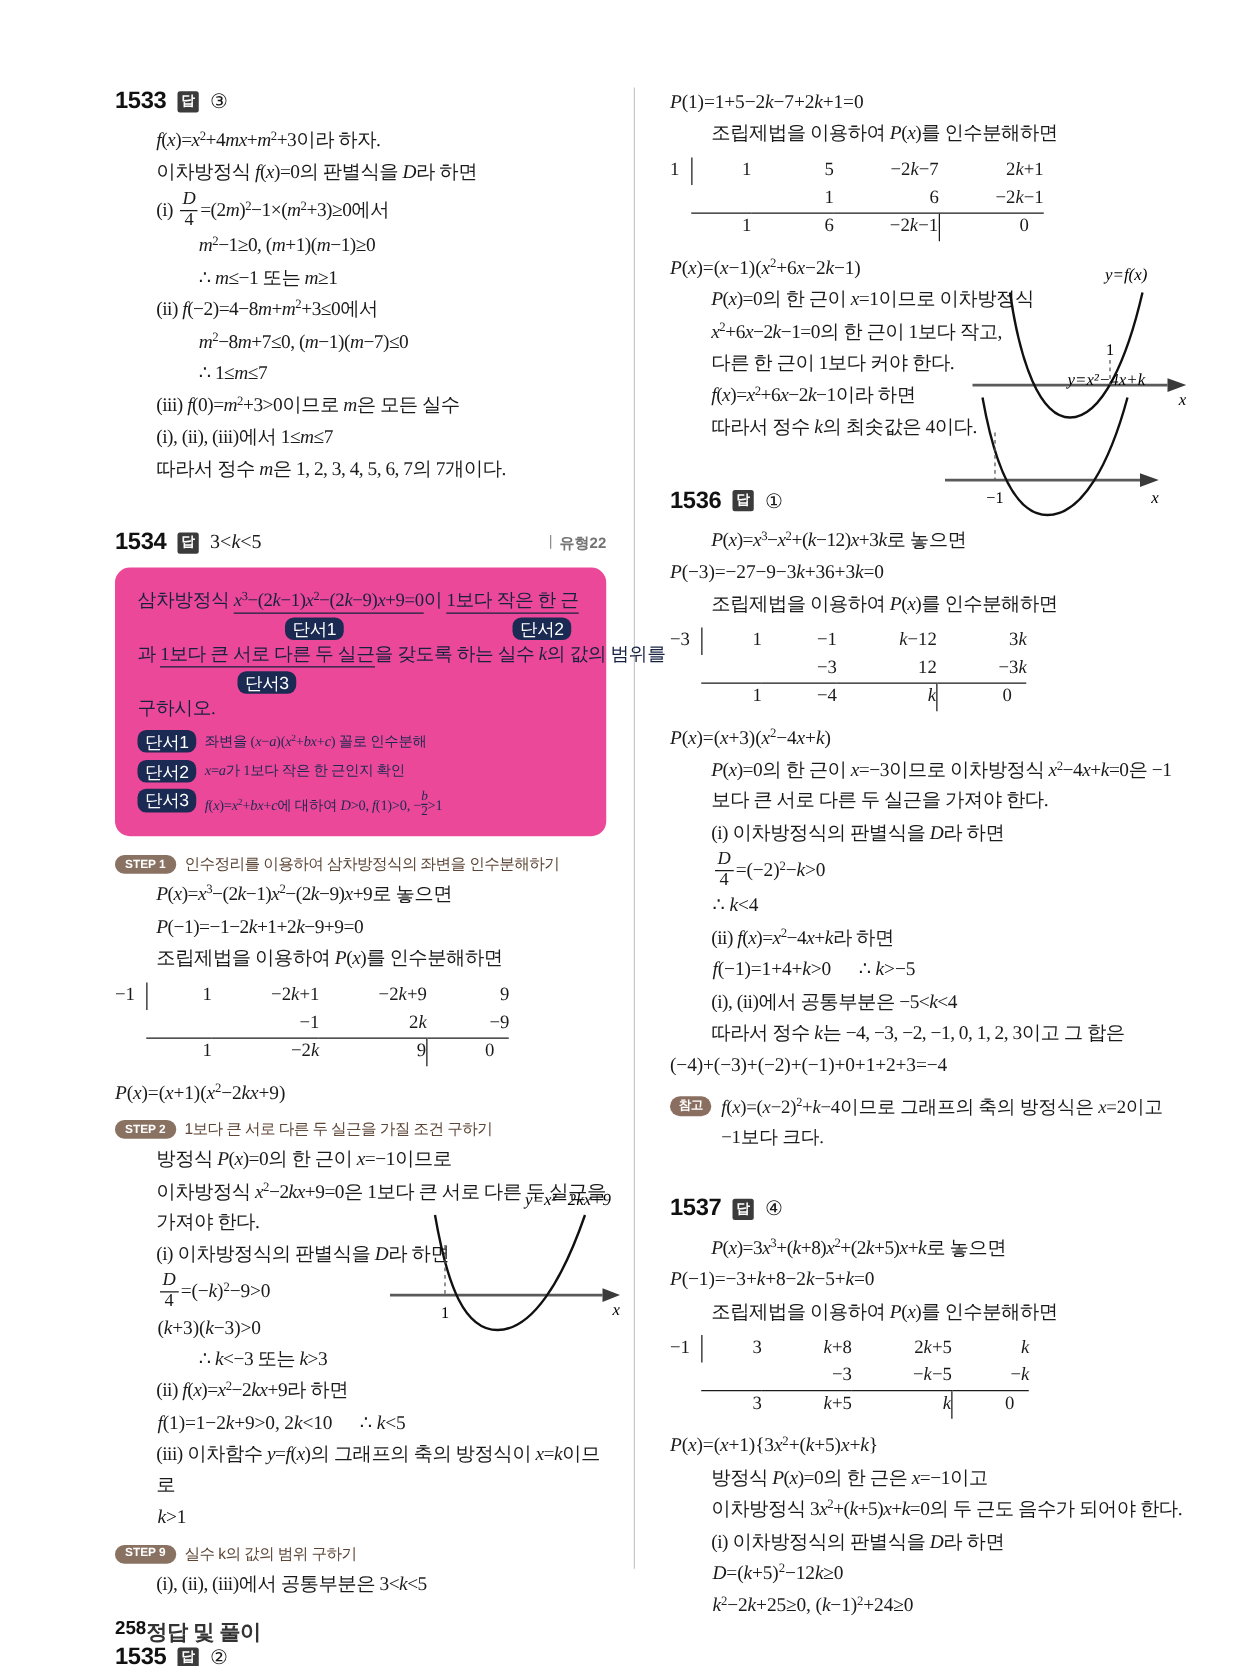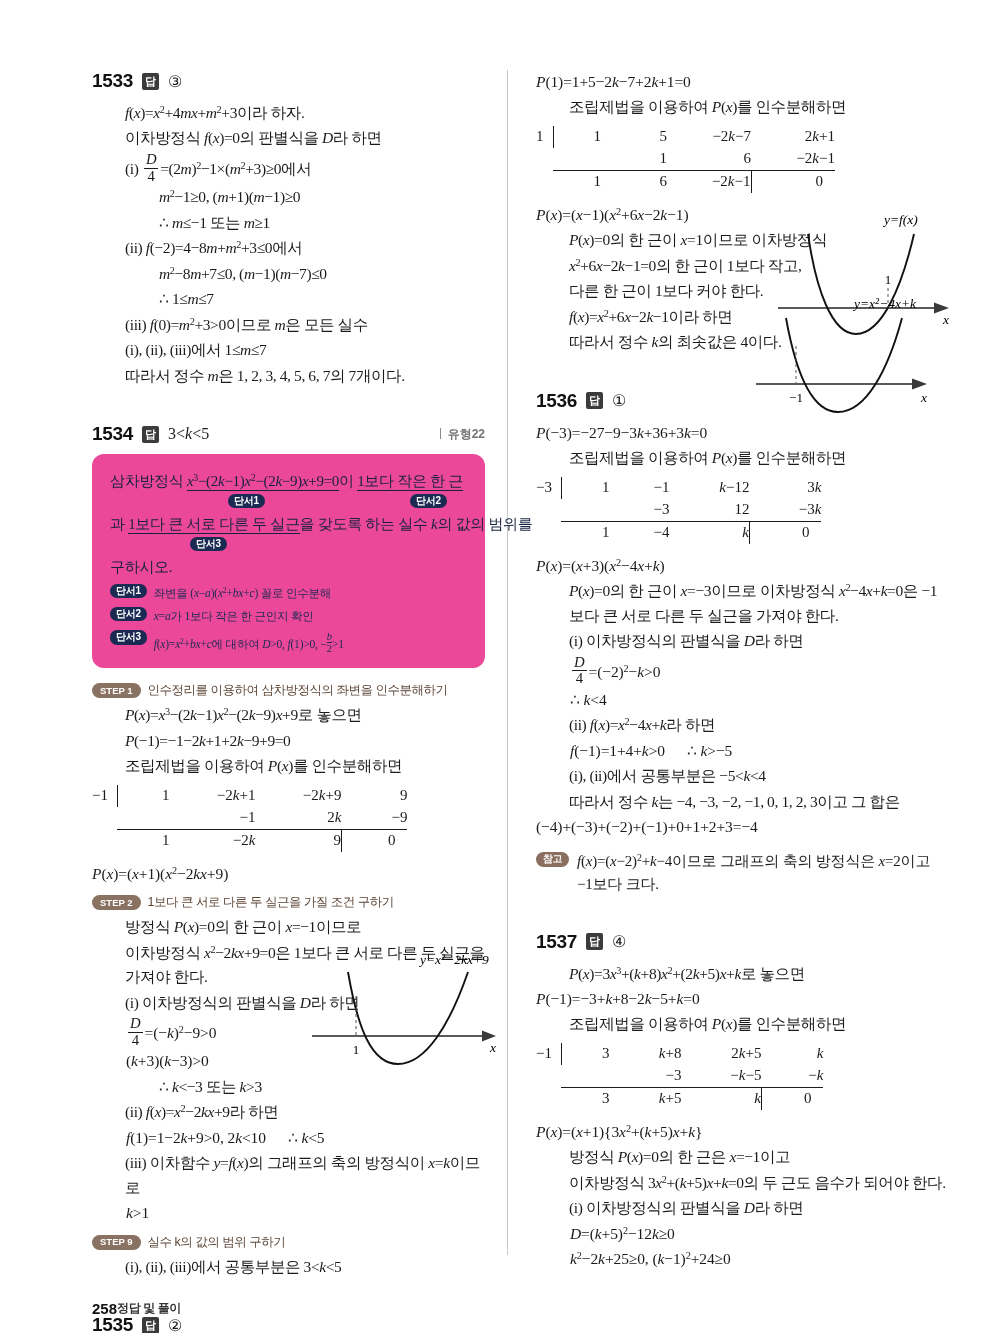--- a/index.html
+++ b/index.html
@@ -128,22 +128,22 @@
   .hb-badgerow {
     height:17px;
     position:relative;
     margin:1px 0 2px 0;
   }
   .mini-badge {
     display:inline-block;
     background:#1b2a52;
     color:#fff;
     font-family:"Liberation Sans", sans-serif;
-    font-size:10px;
-    font-weight:bold;
+    font-size:14px;
+    font-weight:normal;
     padding:2px 6px 2.5px 6px;
     border-radius:7px;
     line-height:1;
     letter-spacing:-0.3px;
     position:absolute;
     white-space:nowrap;
   }
   .hb-sub {
     display:flex;
     align-items:flex-start;
@@ -267,21 +267,21 @@
     align-items:flex-start;
   }
   .footer .pg {
     font-family:"Liberation Sans", sans-serif;
     font-weight:bold;
     font-size:15px;
     color:#111;
   }
   .footer .ft {
     font-family:"Liberation Sans", sans-serif;
-    font-size:12px;
+    font-size:17px;
     font-weight:bold;
     color:#333;
     letter-spacing:-0.4px;
   }
   .gap-lg { height:34px; }
 </style>
 </head>
 <body>
 
 <div class="page">
@@ -563,20 +563,23 @@
 
       <div class="gap-lg"></div>
 
       <div>
         <div class="prob-head">
           <span class="prob-num">1536</span>
           <span class="ans-icon">답</span>
           <span class="ans-val">①</span>
         </div>
 
+        <div class="ml ko">
+          <span class="it">P</span>(<span class="it">x</span>)=<span class="it">x</span><sup>3</sup>−<span class="it">x</span><sup>2</sup>+(<span class="it">k</span>−12)<span class="it">x</span>+3<span class="it">k</span>로 놓으면
+        </div>
         <div class="ml">
           <span class="it">P</span>(−3)=−27−9−3<span class="it">k</span>+36+3<span class="it">k</span>=0
         </div>
         <div class="ml ko">
           조립제법을 이용하여 <span class="it">P</span>(<span class="it">x</span>)를 인수분해하면
         </div>
 
         <div class="syn">
           <table>
             <tbody>

